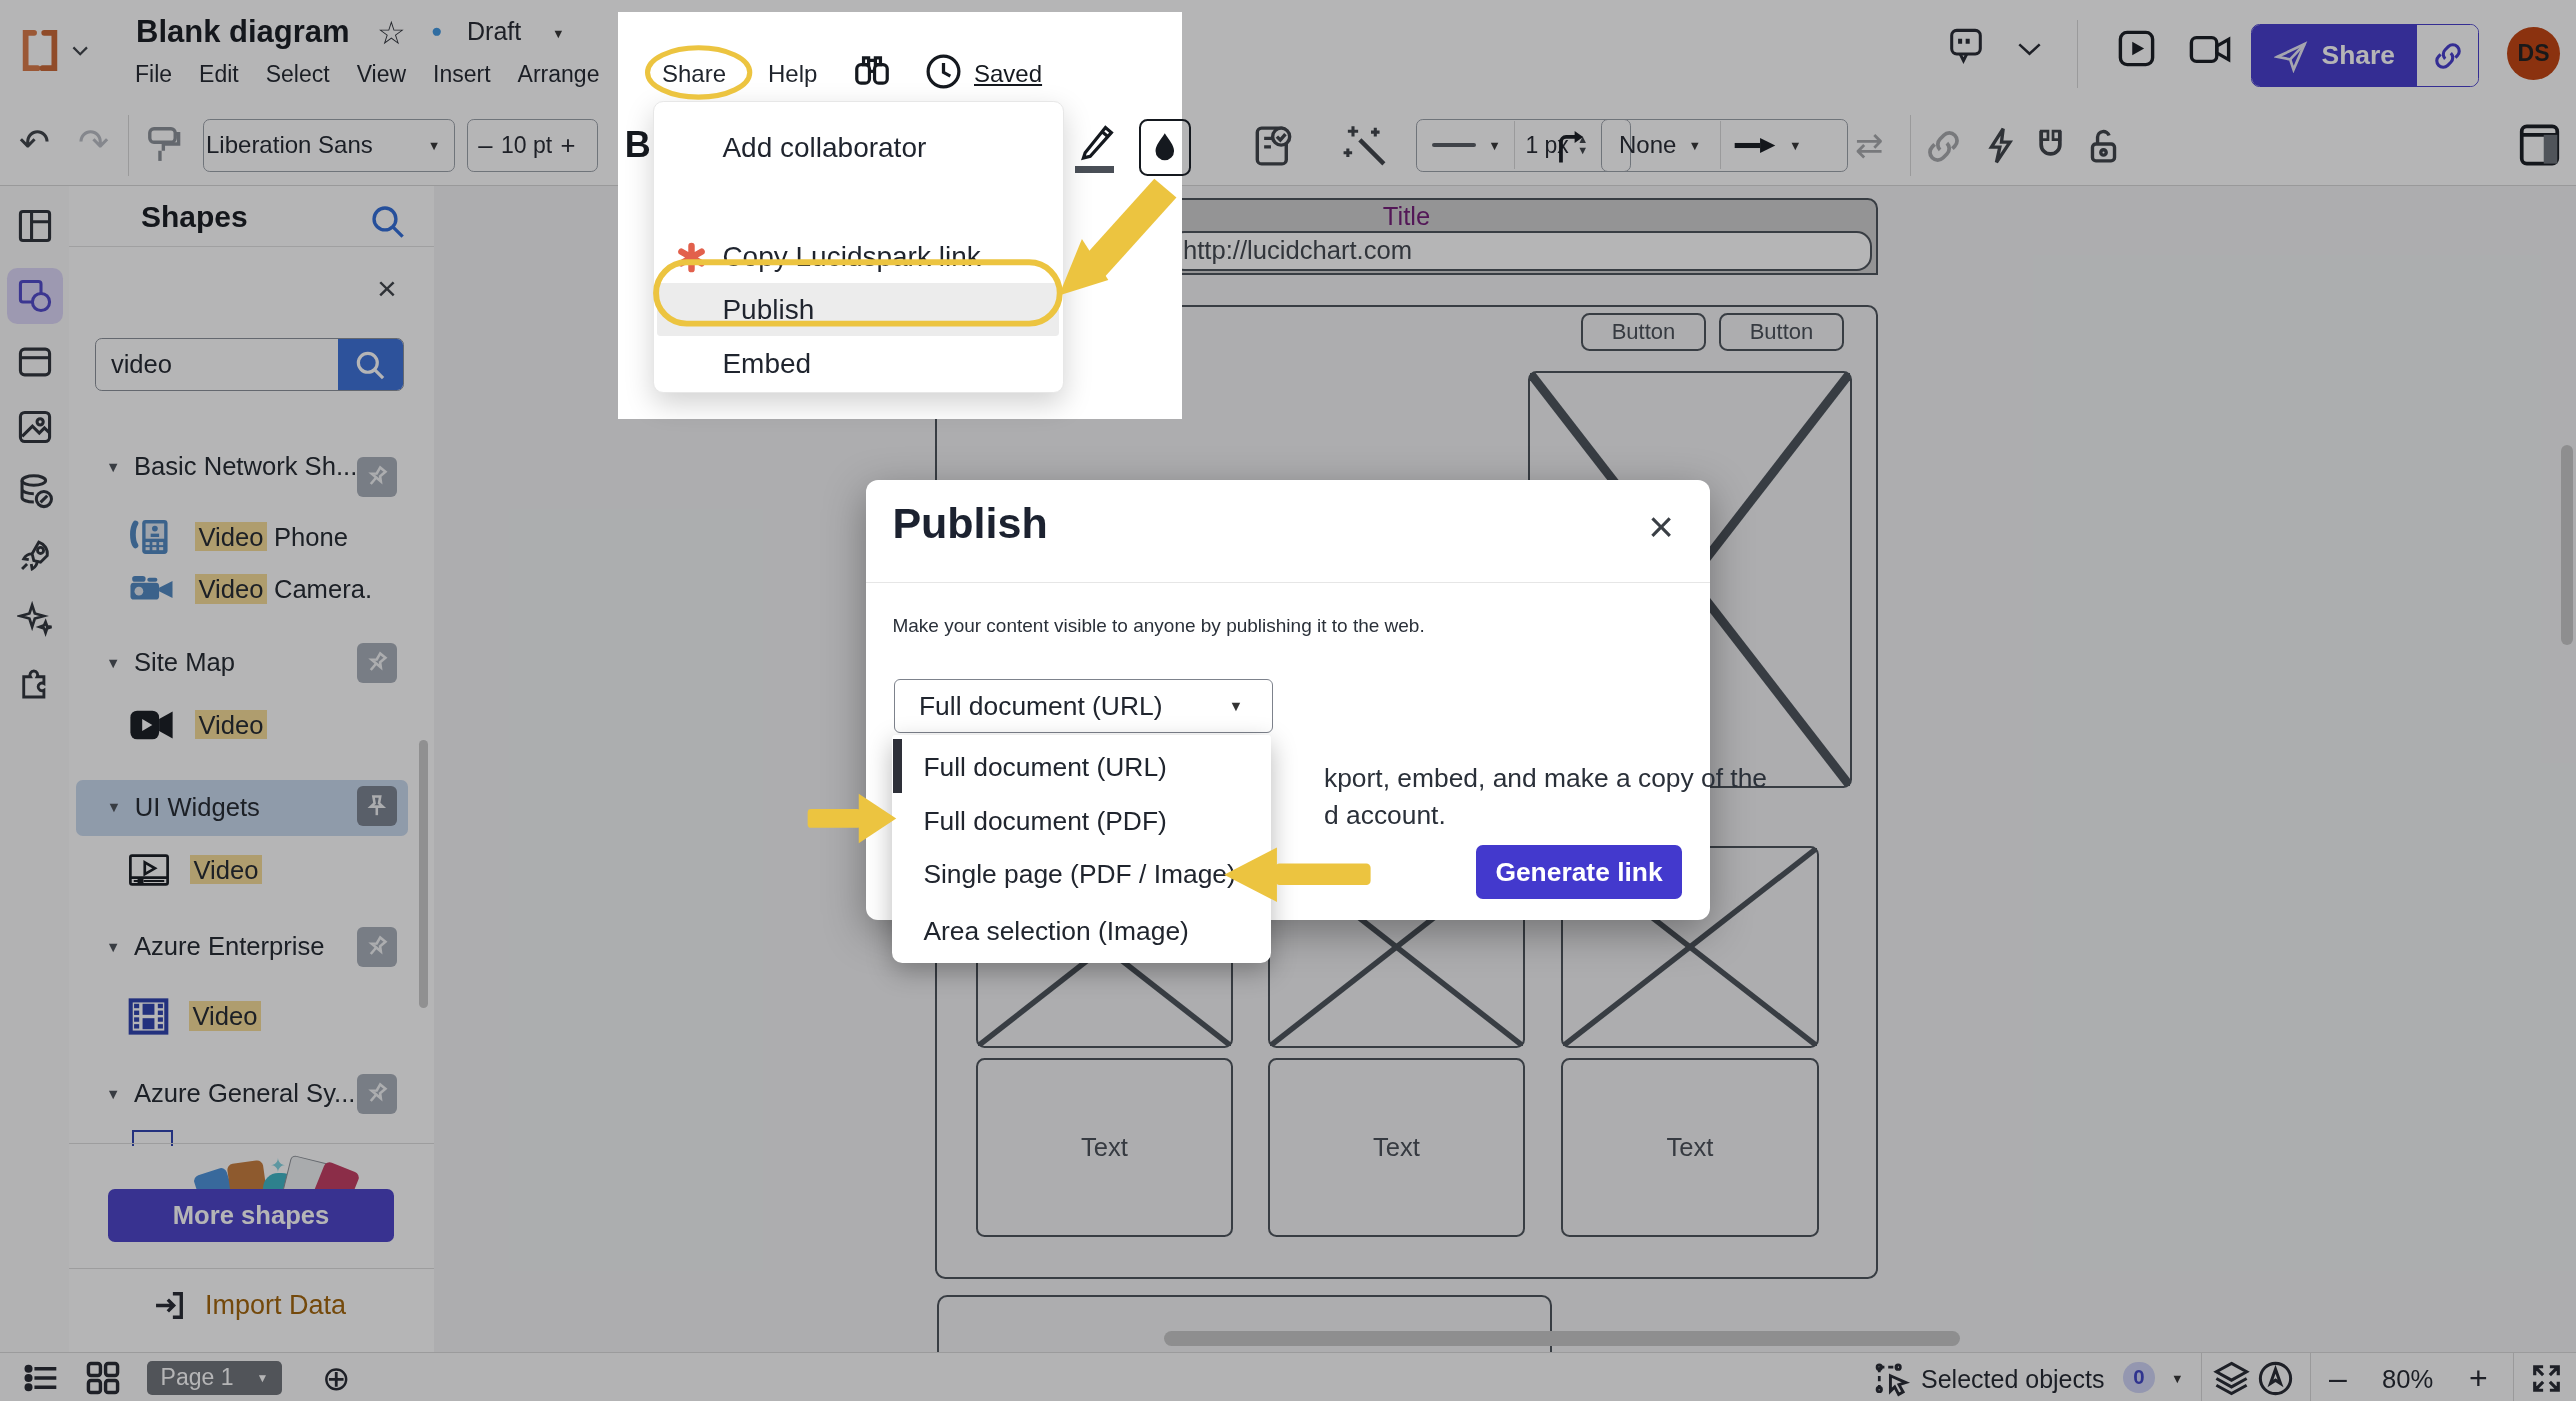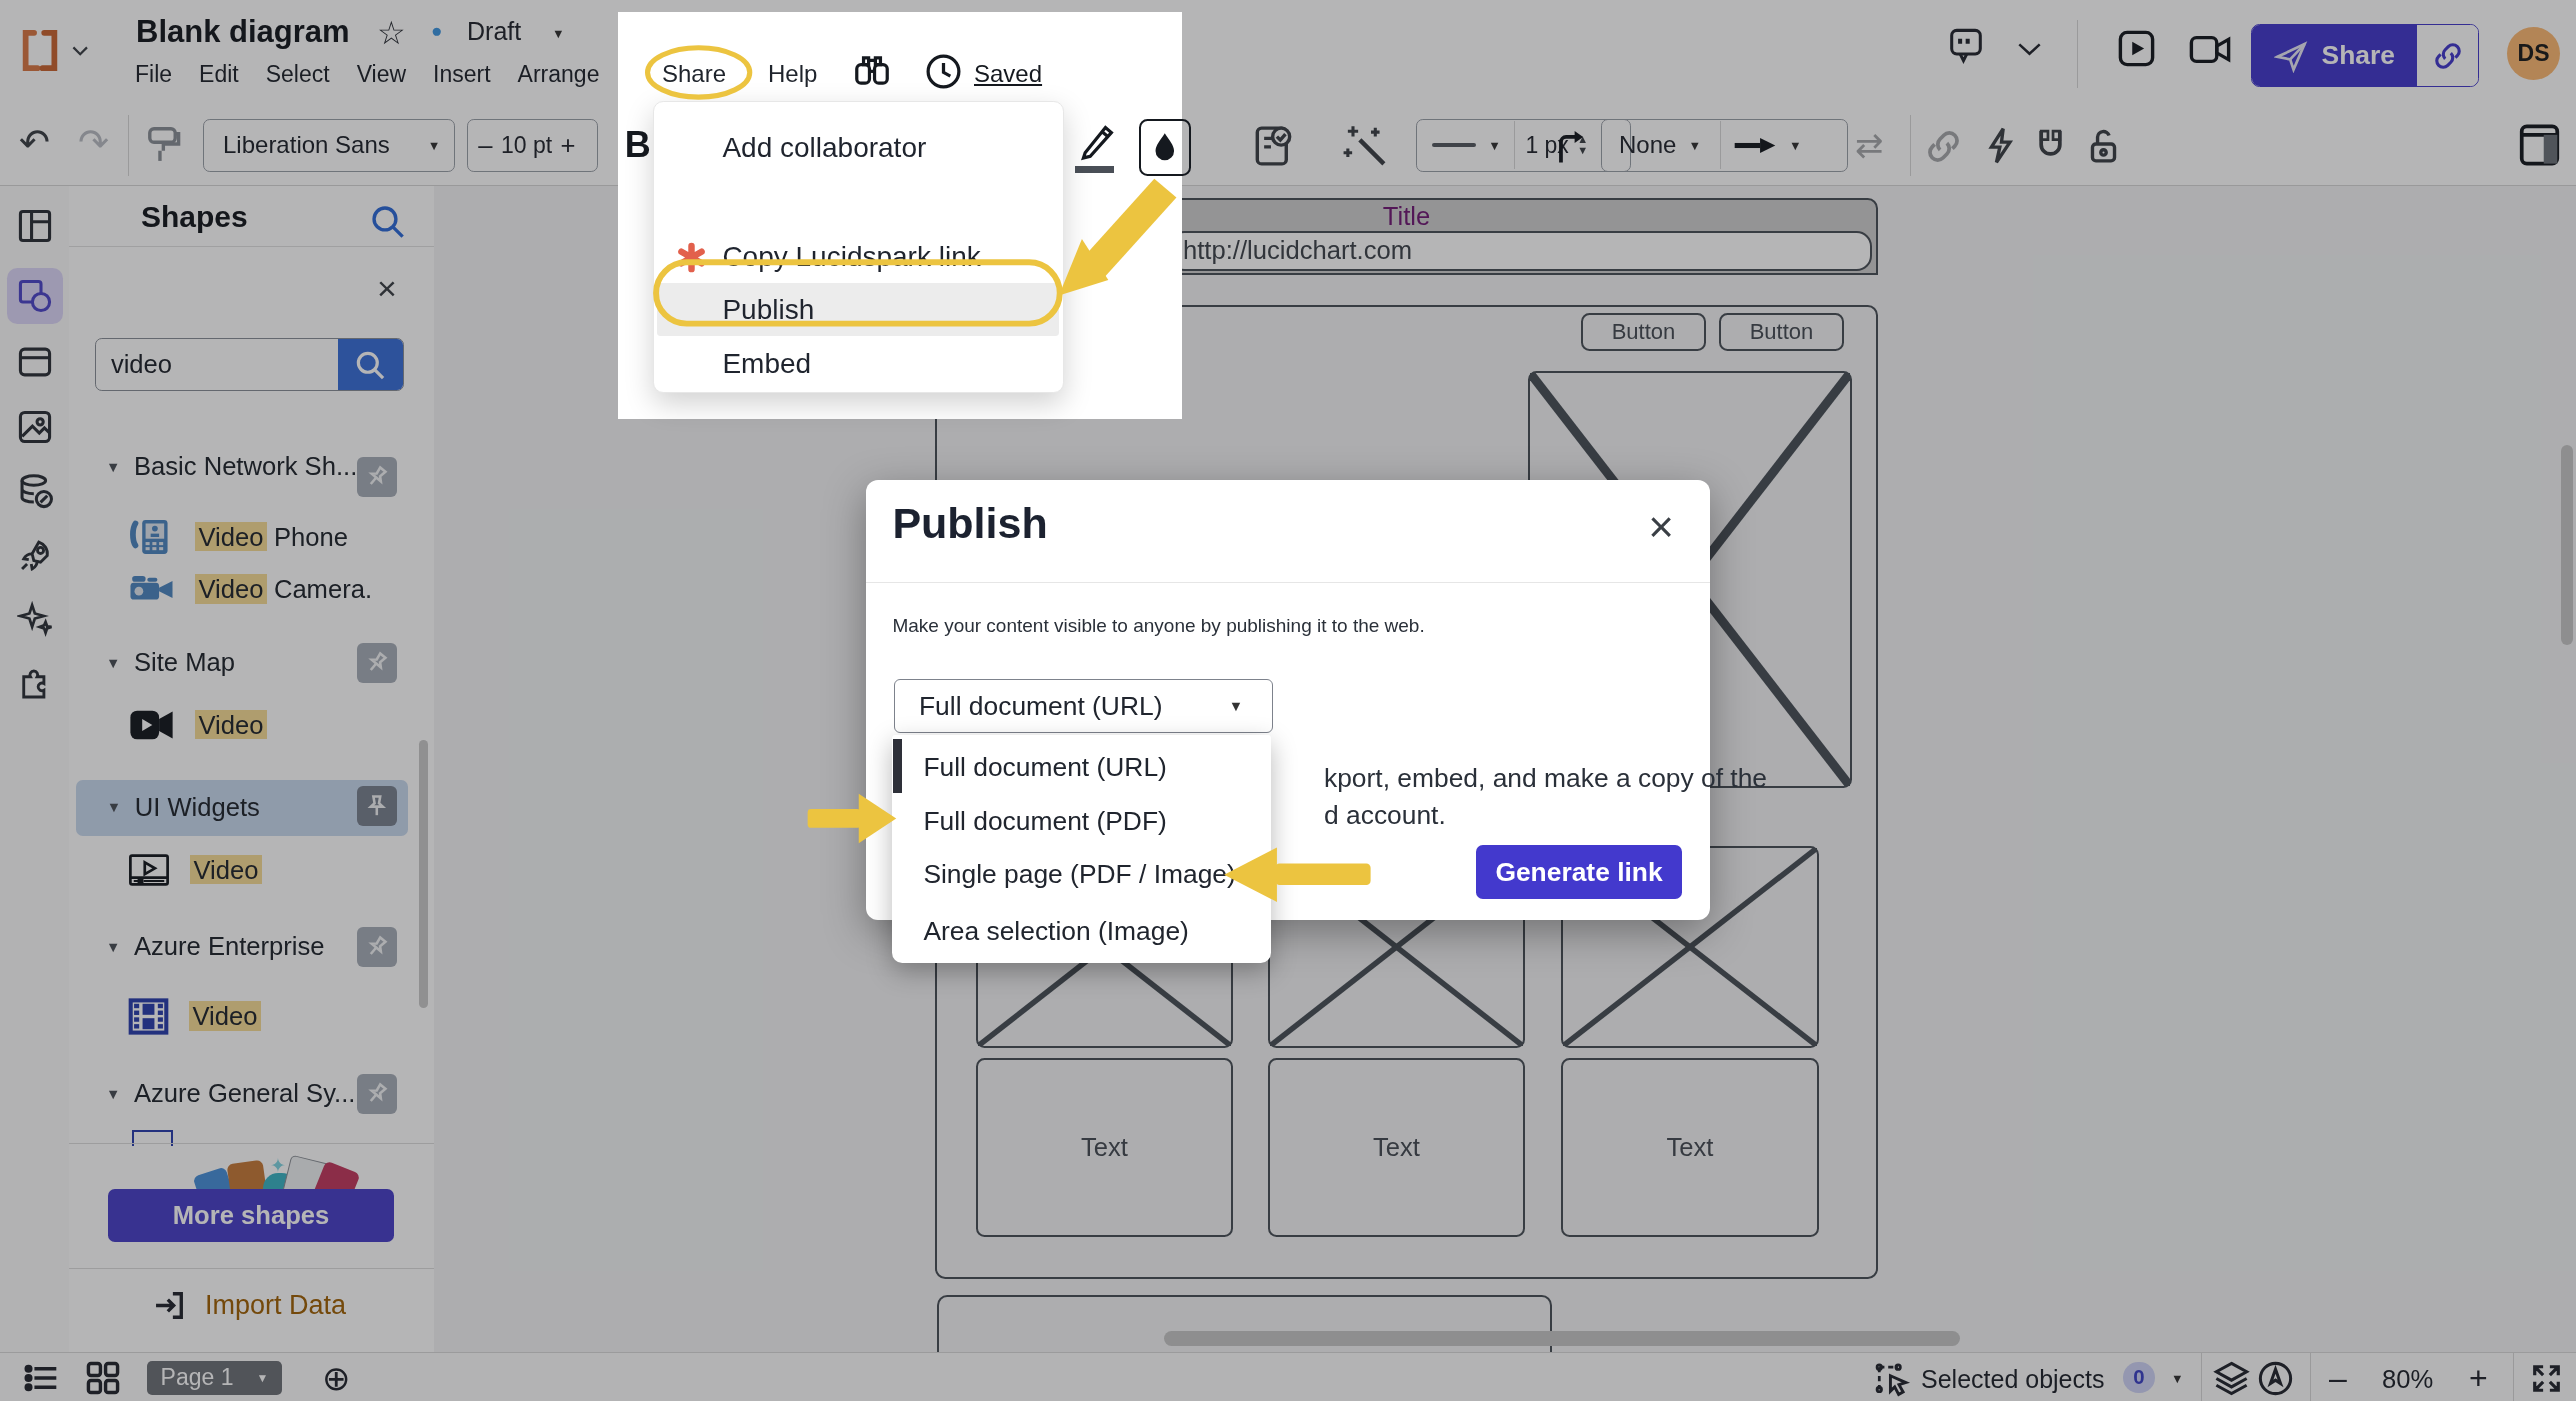--- a/index.html
+++ b/index.html
@@ -112,38 +112,38 @@
           </span>
         <span style="color:#fff;font-size:26.4px;font-weight:bold;">Share</span>
       </div>
       <div class="flex" style="background:#fff;height:61px;padding:0 13.6px;">
         <svg width="34" height="34" viewBox="0 0 24 24" fill="none" stroke="#4339CD" stroke-width="2.2">
           <path d="M10 14a4.5 4.5 0 0 1 0-6.4l2.2-2.2a4.5 4.5 0 0 1 6.4 6.4l-1.4 1.4"></path>
           <path d="M14 10a4.5 4.5 0 0 1 0 6.4l-2.2 2.2a4.5 4.5 0 0 1-6.4-6.4l1.4-1.4"></path>
         </svg>
       </div>
     </div>
-    <div class="abs flex" style="left:2507px;top:27px;width:53px;height:53px;border-radius:50%;background:#fdba74;justify-content:center;">
+    <div class="abs flex" style="left:2507px;top:27px;width:53px;height:53px;border-radius:50%;background:#c2410c;justify-content:center;">
       <span style="font-size:23px;font-weight:bold;color:#1d1d1d;">DS</span>
     </div>
   </div>
 
   <div id="toolbar" class="abs">
     <span class="abs" style="left:19px;top:15.3px;font-size:37px;color:#3c4147;">↶</span>
     <span class="abs" style="left:78px;top:15.3px;font-size:37px;color:#b9bdc4;">↷</span>
     <div class="abs sep" style="left:128px;top:8.5px;height:61px;"></div>
     <span class="abs" style="left:143px;top:19px;">
       <svg width="39" height="43" viewBox="0 0 23 25" fill="none" stroke="#8a8f96" stroke-width="2">
         <rect x="4" y="2" width="15" height="8" rx="2.5"></rect>
           <path d="M19 5h2v6h-9v4"></path>
           <path d="M10 15v6"></path>
       </svg>
     </span>
     <div class="abs tool-box" style="left:203px;top:12.8px;width:250px;height:51px;">
-      <span style="font-size:24px;margin-left:19px;color:#1f242c;">Liberation Sans</span>
+      <span style="font-size:24px;margin-left:2px;color:#1f242c;">Liberation Sans</span>
       <span class="caret" style="margin-left:auto;margin-right:13.6px;">▼</span>
     </div>
     <div class="abs tool-box" style="left:467px;top:12.8px;width:129px;height:51px;">
       <span style="font-size:25.6px;margin-left:10.2px;">–</span>
       <span style="font-size:23px;margin:0 8.5px;">10 pt</span>
       <span style="font-size:25.6px;">+</span>
     </div>
 
     <span class="abs" style="left:1252px;top:17px;">
       <svg width="43" height="46" viewBox="0 0 25 27" fill="none" stroke="#3c4147" stroke-width="2">

